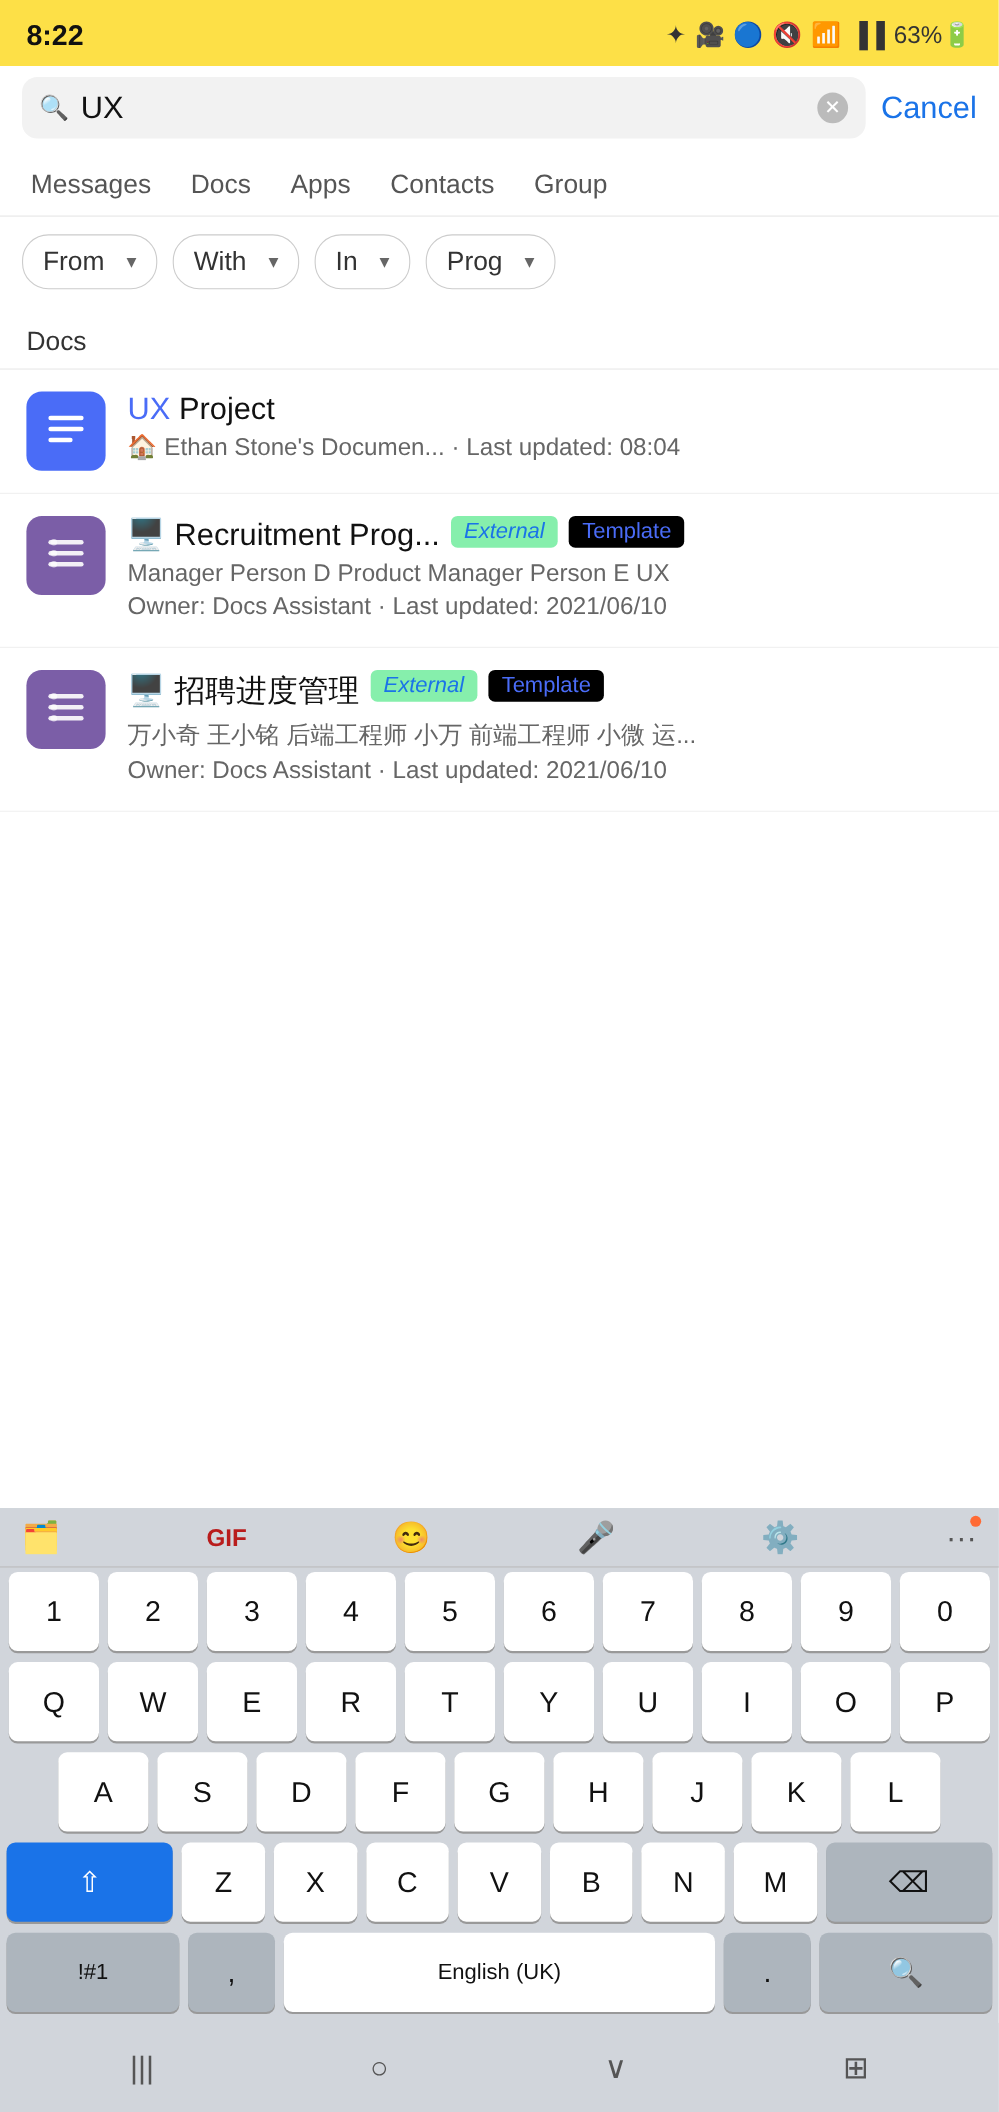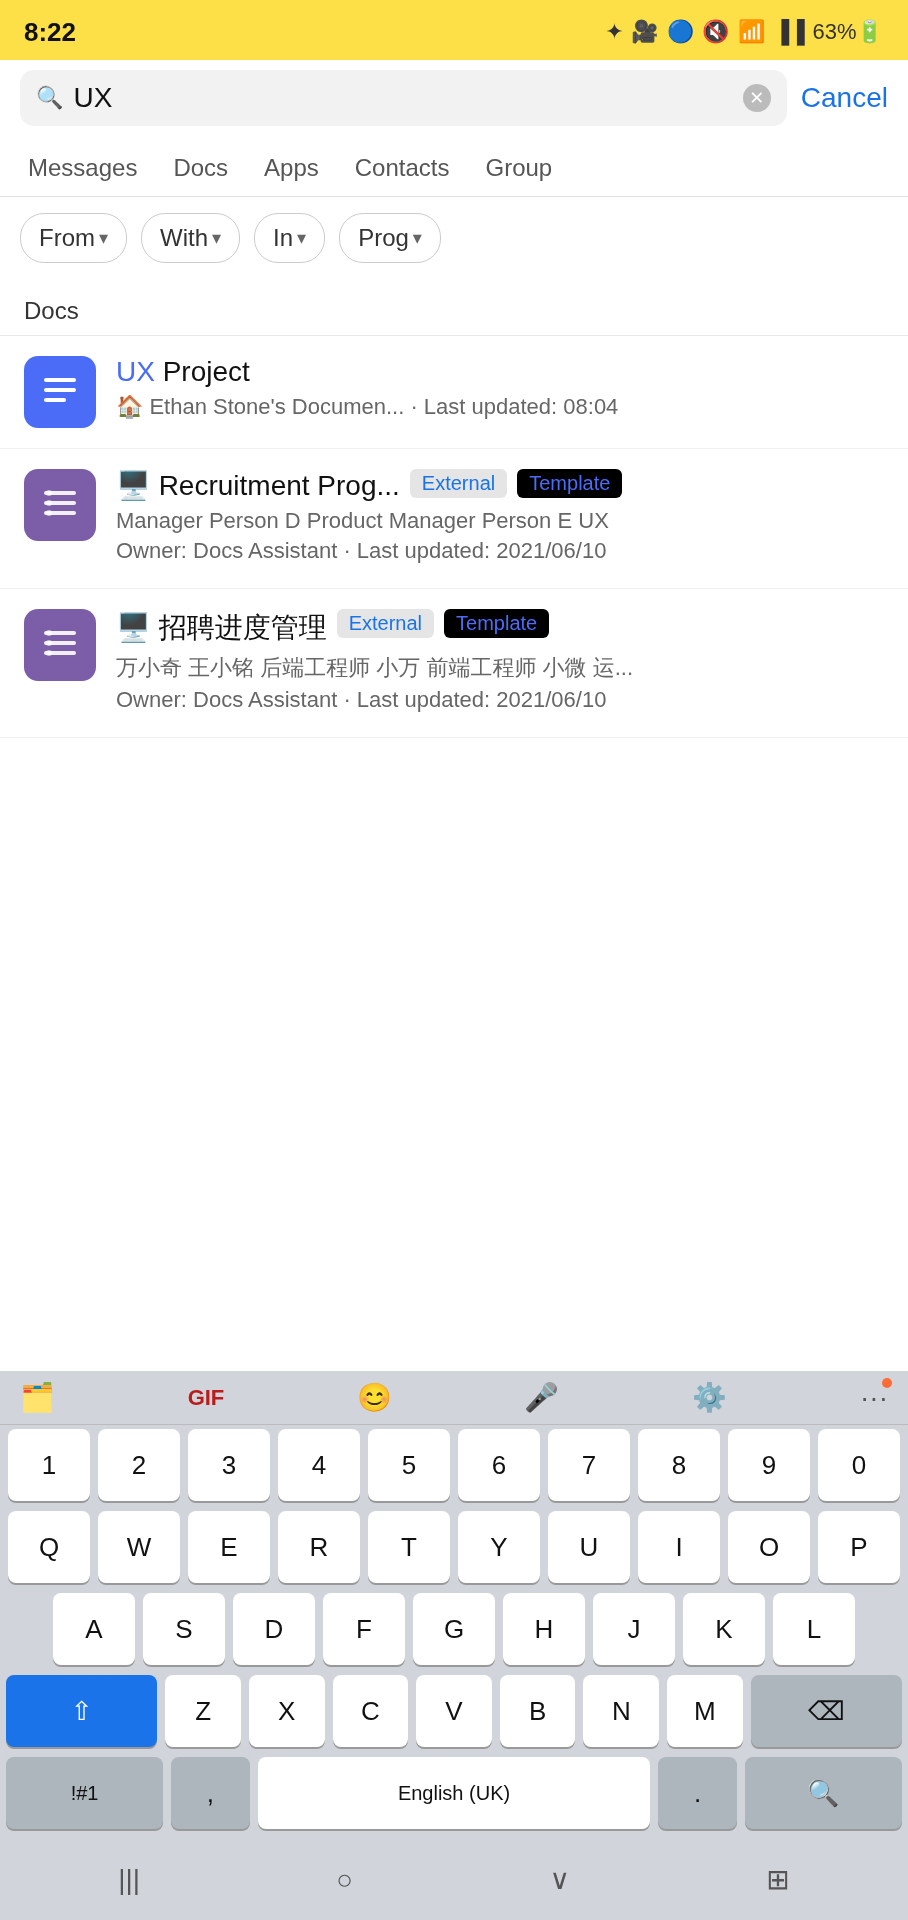--- a/index.html
+++ b/index.html
@@ -126,21 +126,21 @@
     .filter-row {
       display: flex;
       align-items: center;
       padding: 16px 20px;
       gap: 14px;
       background: #fff;
     }
     .filter-chip {
       display: flex;
       align-items: center;
-      gap: 4px;
+      gap: 20px;
       padding: 10px 18px;
       border: 1.5px solid #ccc;
       border-radius: 24px;
       font-size: 24px;
       color: #333;
       cursor: pointer;
       background: #fff;
     }
     .filter-chip .chevron { font-size: 18px; color: #666; }
 
@@ -199,21 +199,21 @@
       gap: 6px;
       margin-bottom: 4px;
       flex-wrap: wrap;
     }
     .badge {
       padding: 3px 12px;
       border-radius: 6px;
       font-size: 20px;
       font-weight: 500;
     }
-    .badge.external { background: #e5e5e5; color: #1a73e8; }
+    .badge.external { background: #86efac; color: #1a73e8; font-style: italic; }
     .badge.template { background: #000000; color: #4a6cf7; }
 
     
     .keyboard-area {
       position: absolute;
       bottom: 0;
       left: 0;
       right: 0;
       background: #d1d5db;
     }

